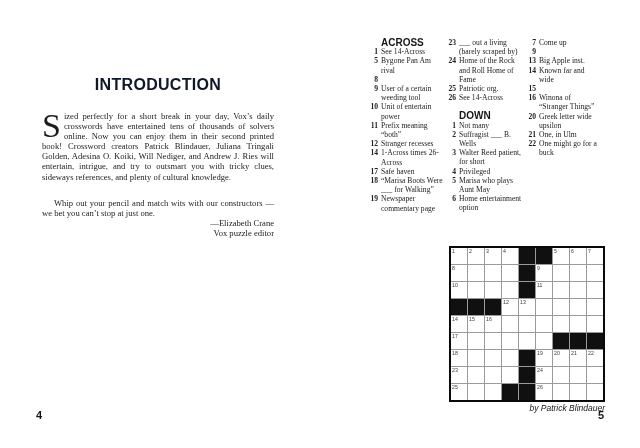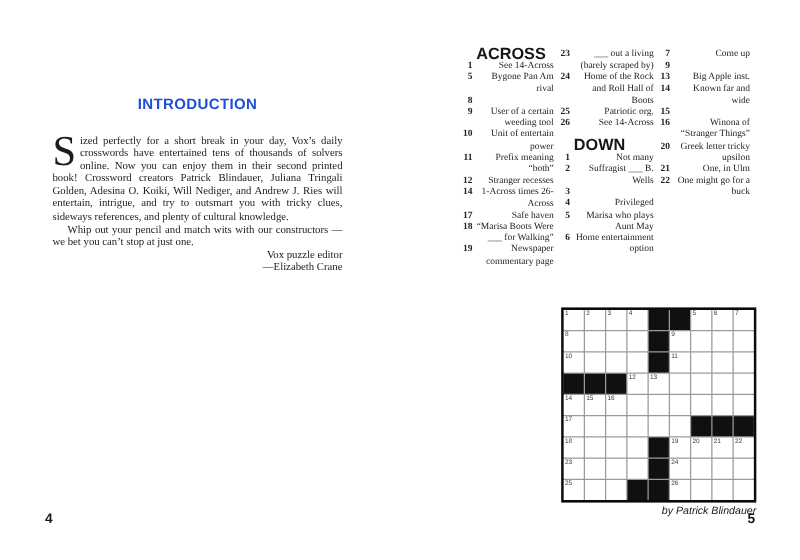--- a/index.html
+++ b/index.html
@@ -5,48 +5,48 @@
   html,body{margin:0;padding:0;}
   body{
     width:640px;height:448px;position:relative;background:#ffffff;
     font-family:"Liberation Serif",serif;color:#1c1c1c;overflow:hidden;
     -webkit-font-smoothing:antialiased;
   }
   
   .intro-block{position:absolute;left:42px;top:76px;width:232px;}
   .intro-title{
     font-family:"Liberation Sans",sans-serif;font-weight:700;
-    font-size:12px;letter-spacing:.3px;text-align:center;
-    margin:0 0 17px 0;color:#1d4ed8;
+    font-size:16px;letter-spacing:.3px;text-align:center;
+    margin:0 0 17px 0;color:#0f172a;
   }
   .intro-p{font-size:8.6px;line-height:10.1px;text-align:justify;margin:0;}
-  .intro-p.second{text-indent:12px;margin-top:0;}
+  .intro-p.second{text-indent:12px;margin-top:16px;}
   .drop-cap{
     float:left;font-size:34px;line-height:28px;height:28px;
     padding:1px 3px 0 0;font-family:"Liberation Serif",serif;color:#1c1c1c;
   }
   .signature{font-size:8.6px;line-height:10.1px;text-align:right;margin:0;}
   .page-num{
     position:absolute;top:409px;font-family:"Liberation Sans",sans-serif;
     font-weight:700;font-size:11px;color:#161616;
   }
   .page-num.left{left:36px;}
   .page-num.right{left:594px;width:14px;text-align:center;}
   
   .clue-col{position:absolute;top:38px;font-size:7.6px;line-height:9.2px;color:#222;}
   #clue-col-1{left:367px;width:76px;}
   #clue-col-2{left:445px;width:78px;}
   #clue-col-3{left:525px;width:75px;}
   .clue-header{
     font-family:"Liberation Sans",sans-serif;font-weight:700;
-    font-size:13px;margin-left:14px;color:#161616;
+    font-size:10px;margin-left:14px;color:#161616;
   }
   .clue{display:flex;}
   .cnum{width:11px;text-align:right;margin-right:3px;font-weight:700;flex-shrink:0;}
-  .ctext{flex:1;text-align:right;}
+  .ctext{flex:1;}
   .clue-gap{height:9px;}
   
   .xw-grid{
     position:absolute;left:449px;top:246px;
     display:grid;grid-template-columns:repeat(9,16px);grid-template-rows:repeat(9,16px);
     gap:1px;background:#9a9a9a;border:2px solid #0a0a0a;
   }
   .cell{background:#ffffff;position:relative;}
   .cell.black{background:#101010;}
   .cellnum{
@@ -59,22 +59,22 @@
     font-size:8.5px;color:#161616;
   }
 </style>
 </head>
 <body>
 
 <div class="intro-block">
   <h1 class="intro-title">INTRODUCTION</h1>
   <p class="intro-p"><span class="drop-cap">S</span><span>ized perfectly for a short break in your day, Vox’s daily crosswords have entertained tens of thousands of solvers online. Now you can enjoy them in their second printed book! Crossword creators Patrick Blindauer, Juliana Tringali Golden, Adesina O. Koiki, Will Nediger, and Andrew J. Ries will entertain, intrigue, and try to outsmart you with tricky clues, sideways references, and plenty of cultural knowledge.</span></p>
   <p class="intro-p second">Whip out your pencil and match wits with our constructors — we bet you can’t stop at just one.</p>
+  <p class="signature">—Elizabeth Crane</p>
   <p class="signature">Vox puzzle editor</p>
-  <p class="signature">—Elizabeth Crane</p>
 </div>
 <div class="page-num left">4</div>
 
 <div class="clue-col" id="clue-col-1">
     <div class="clue-header">ACROSS</div>
     <div class="clue">
       <span class="cnum">1</span>
       <span class="ctext">See 14-Across</span>
     </div>
     <div class="clue">
@@ -117,21 +117,21 @@
       <span class="ctext">Newspaper commentary page</span>
     </div>
   </div>
 <div class="clue-col" id="clue-col-2">
     <div class="clue">
       <span class="cnum">23</span>
       <span class="ctext">___ out a living (barely scraped by)</span>
     </div>
     <div class="clue">
       <span class="cnum">24</span>
-      <span class="ctext">Home of the Rock and Roll Hall of Boots</span>
+      <span class="ctext">Home of the Rock and Roll Home of Fame</span>
     </div>
     <div class="clue">
       <span class="cnum">25</span>
       <span class="ctext">Patriotic org.</span>
     </div>
     <div class="clue">
       <span class="cnum">26</span>
       <span class="ctext">See 14-Across</span>
     </div>
     <div class="clue-gap"></div>
@@ -139,20 +139,21 @@
     <div class="clue">
       <span class="cnum">1</span>
       <span class="ctext">Not many</span>
     </div>
     <div class="clue">
       <span class="cnum">2</span>
       <span class="ctext">Suffragist ___ B. Wells</span>
     </div>
     <div class="clue">
       <span class="cnum">3</span>
+      <span class="ctext">Walter Reed patient, for short</span>
     </div>
     <div class="clue">
       <span class="cnum">4</span>
       <span class="ctext">Privileged</span>
     </div>
     <div class="clue">
       <span class="cnum">5</span>
       <span class="ctext">Marisa who plays Aunt May</span>
     </div>
     <div class="clue">
@@ -178,21 +179,21 @@
     </div>
     <div class="clue">
       <span class="cnum">15</span>
     </div>
     <div class="clue">
       <span class="cnum">16</span>
       <span class="ctext">Winona of “Stranger Things”</span>
     </div>
     <div class="clue">
       <span class="cnum">20</span>
-      <span class="ctext">Greek letter tricky upsilon</span>
+      <span class="ctext">Greek letter wide upsilon</span>
     </div>
     <div class="clue">
       <span class="cnum">21</span>
       <span class="ctext">One, in Ulm</span>
     </div>
     <div class="clue">
       <span class="cnum">22</span>
       <span class="ctext">One might go for a buck</span>
     </div>
   </div>

